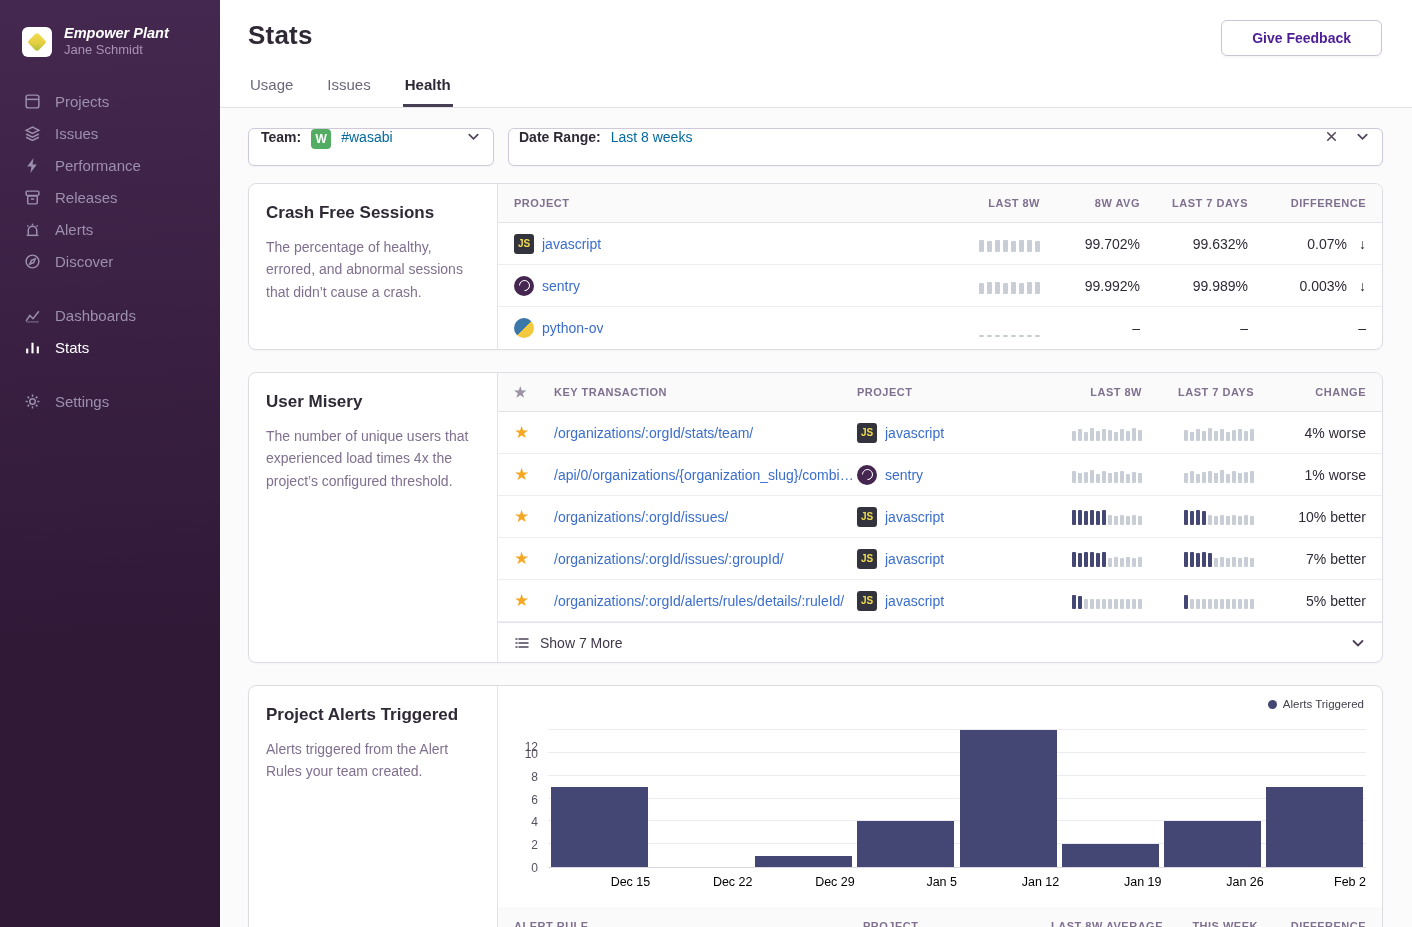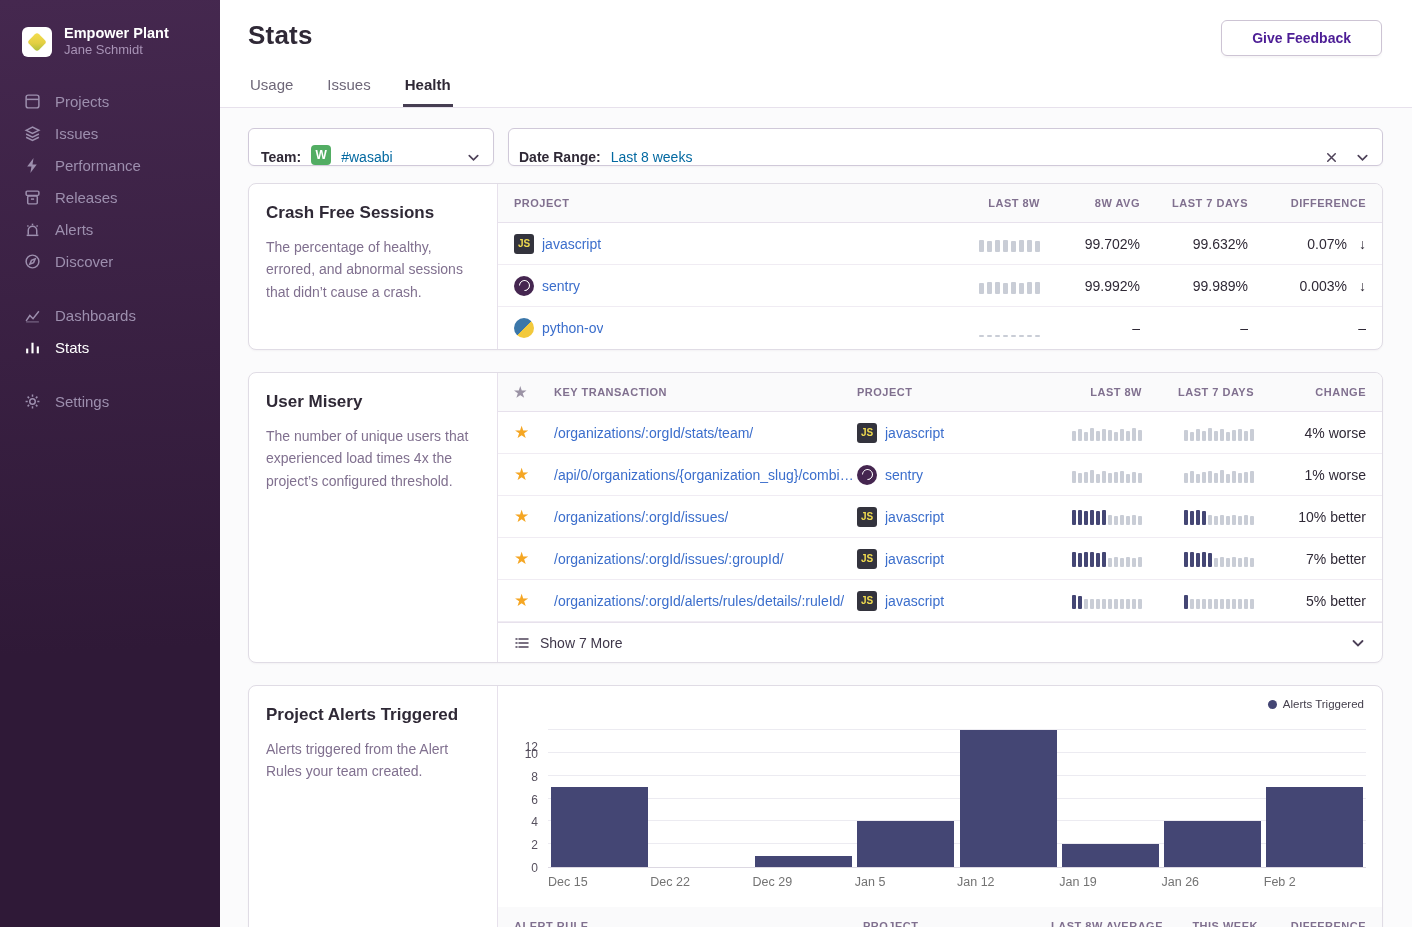--- a/index.html
+++ b/index.html
@@ -5,21 +5,21 @@
   * { box-sizing: border-box; margin: 0; padding: 0; }
   html,body { width:1412px; height:927px; overflow:hidden; }
   body { font-family:"Liberation Sans", sans-serif; font-size:14px; color:#2f2936; background:#fbfbfc; }
   .app { display:flex; width:1412px; height:927px; overflow:hidden; }
 
   
   .sidebar { width:220px; flex:none; background:linear-gradient(177deg, var(--sidebar-top,#45284f) 0%, var(--sidebar-bottom,#2f1937) 70%); color:#9d8fae; display:flex; flex-direction:column; padding:20px 0 16px; }
   .org { display:flex; align-items:center; gap:12px; padding:4px 22px 26px; cursor:pointer; }
   .org-avatar { width:30px; height:30px; border-radius:6px; background:#fff; display:flex; align-items:center; justify-content:center; flex:none; }
   .diamond { width:14px; height:14px; border-radius:3px; transform:rotate(45deg); background:linear-gradient(135deg,#f4de4f 0%,#e4cf43 55%,#a8bf3a 100%); }
-  .org-name { color:#fff; font-weight:700; font-size:14.5px; line-height:1.25; }
+  .org-name { color:#fff; font-weight:700; font-size:14.5px; line-height:1.25;font-style:italic; }
   .org-user { color:#a austria; color:#a893b6; font-size:13px; line-height:1.3; }
   .nav-group { display:flex; flex-direction:column; margin-bottom:22px; }
   .nav-item { display:flex; align-items:center; gap:14px; padding:7px 23px; font-size:15px; cursor:pointer; color:#9d8fae; }
   .nav-item .nav-icon { width:18px; height:18px; display:flex; align-items:center; justify-content:center; flex:none; }
   .nav-item svg { width:17px; height:17px; }
   .nav-item.active { color:#fff; }
 
   
   .main { flex:1; min-width:0; display:flex; flex-direction:column; background:#fbfbfc; }
   .page-header { background:#fff; padding:20px 30px 0 28px; border-bottom:1px solid #e7e1ec; flex:none; }
@@ -27,21 +27,21 @@
   h1 { font-size:26px; font-weight:700; color:#2f2936; letter-spacing:.2px; }
   .feedback-btn { font-family:inherit; font-size:14px; font-weight:600; color:#4c1d95; background:#fff; border:1px solid #cdc4d4; border-radius:6px; padding:9px 30px; cursor:pointer; box-shadow:0 2px 2px rgba(43,34,51,.04); }
   .tabs { display:flex; gap:30px; margin-top:18px; }
   .tab { padding:2px 2px 11px; font-size:15px; color:#6e6778; cursor:pointer; border-bottom:3px solid transparent; }
   .tab.active { color:#2f2936; font-weight:600; border-bottom-color:#463e52; }
 
   .content { flex:1; overflow:hidden; padding:20px 29px 0 28px; }
 
   
   .filters { display:flex; gap:14px; margin-bottom:17px; }
-  .select { background:#fff; border:1px solid #d0c9d9; border-radius:6px; height:38px; display:flex; align-items:flex-end; padding:0 12px; gap:10px; cursor:pointer; box-shadow:0 1px 2px rgba(43,34,51,.04); }
+  .select { background:#fff; border:1px solid #d0c9d9; border-radius:6px; height:38px; display:flex; align-items:flex-start; padding:0 12px; gap:10px; cursor:pointer; box-shadow:0 1px 2px rgba(43,34,51,.04); }
   .team-select { width:246px; flex:none; }
   .date-select { flex:1;padding-left:10px; }
   .select-label { font-weight:600; color:#2f2936; }
   .select-value { color:#0369a1; }
   .team-avatar { width:20px; height:20px; border-radius:4px; background:var(--team-badge,#52ad63); color:#fff; font-size:12px; font-weight:700; display:flex; align-items:center; justify-content:center; flex:none; }
   .spacer { flex:1; }
   .chevron, .clear { color:#4d4158; display:flex; align-items:center; }
   .clear svg, .chevron svg { width:15px; height:15px; }
   .clear { margin-right:6px; }
 
@@ -97,21 +97,21 @@
   .legend-dot { width:9px; height:9px; border-radius:50%; background:var(--chart-bar,#444674); }
   .plot-row { display:flex; height:150px; }
   .chart-y { position:relative; width:34px; flex:none; }
   .ytick { position:absolute; left:0; right:10px; text-align:right; font-size:12px; color:#57515f; }
   .chart-plot { flex:1; position:relative; border-bottom:1px solid #dcd8e2; }
   .gridline { position:absolute; left:0; right:0; height:1px; background:#ecebf1; }
   .cbars { position:absolute; inset:0; display:flex; align-items:flex-end; }
   .cslot { flex:1; display:flex; justify-content:center; }
   .cbar { width:95%; background:var(--chart-bar,#444674); }
   .chart-x { display:flex; margin-left:34px; padding-top:7px; }
-  .xtick { flex:1; text-align:left; font-size:12.5px; color:#737373; }
+  .xtick { flex:1; text-align:right; font-size:12.5px; color:#000000; }
   .alert-head { margin-top:10px; }
 </style>
 </head>
 <body>
 
 <div class="app">
 
   <aside class="sidebar">
     <div class="org">
       <div class="org-avatar">

